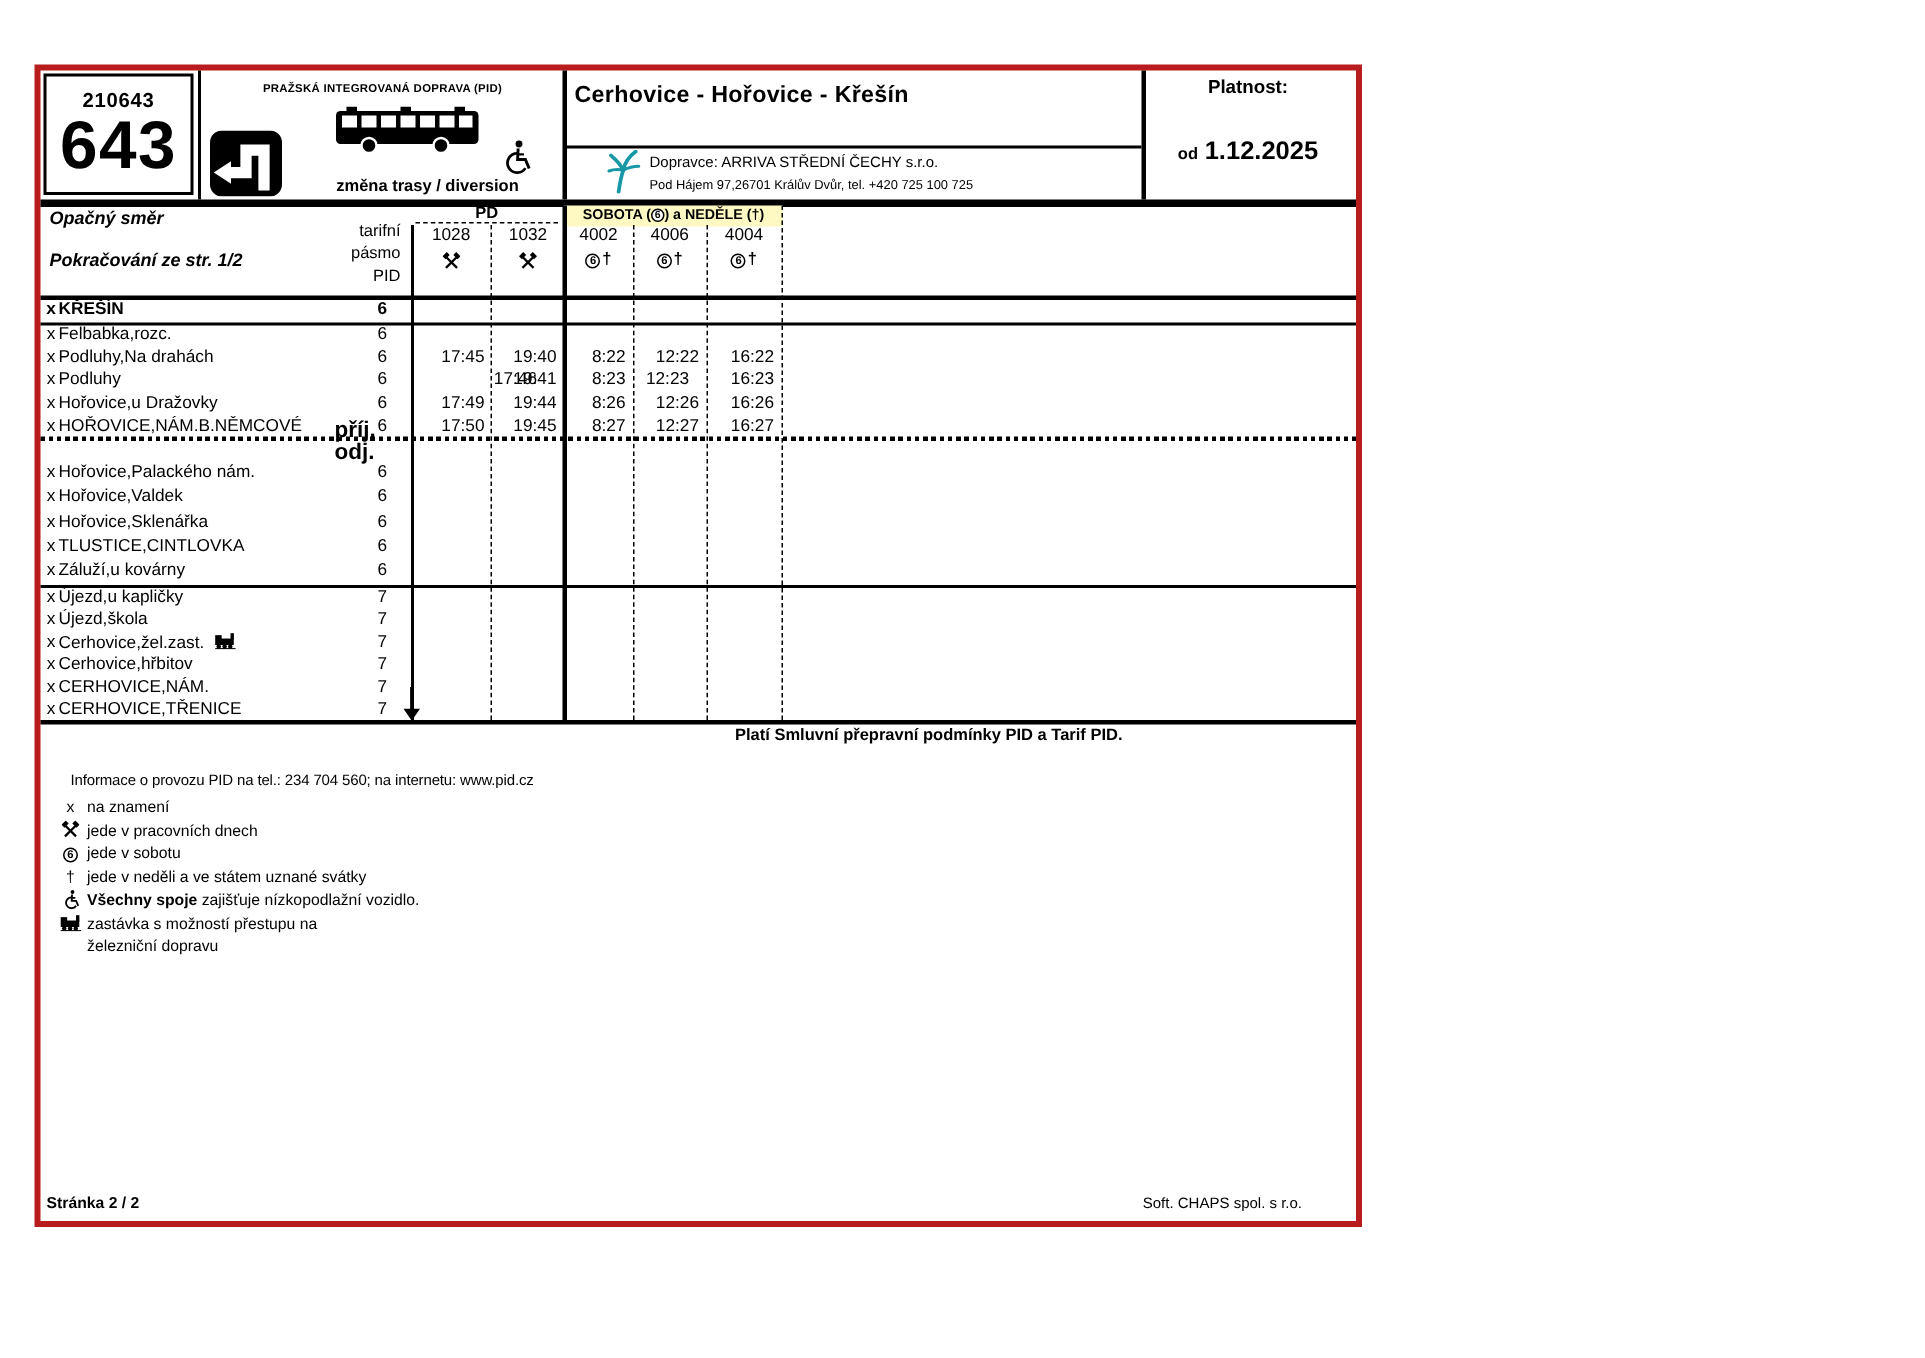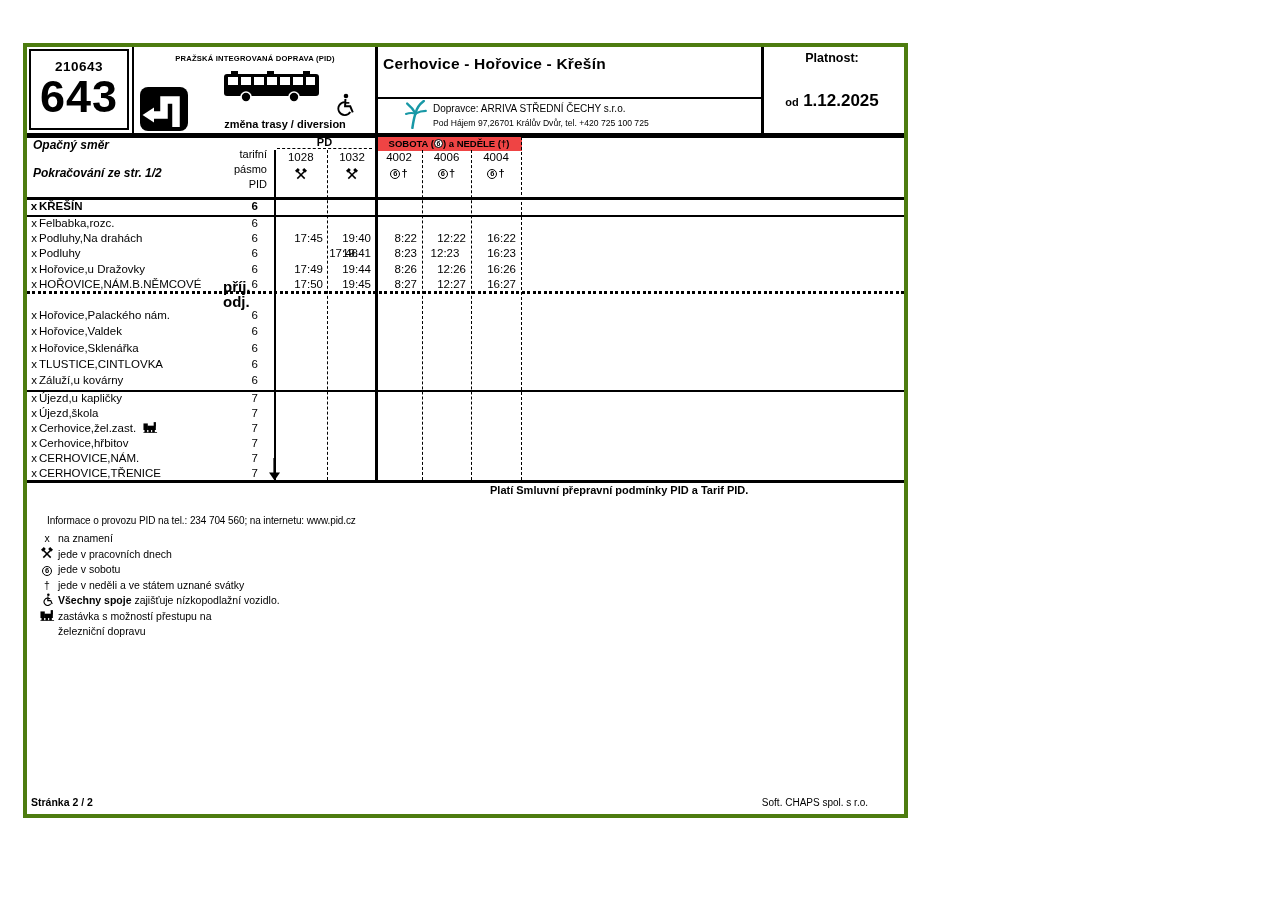--- a/index.html
+++ b/index.html
@@ -1,19 +1,19 @@
 <!DOCTYPE html>
 <html><head>
 <meta charset="utf-8">
 <style>
   html,body { margin:0; padding:0; background:#ffffff; }
   body { width:1283px; height:905px; font-family:"Liberation Sans","DejaVu Sans",sans-serif; color:#000; }
   .canvas { position:relative; width:1283px; height:905px; background:#fff; overflow:hidden; }
   .sheet { position:absolute; left:23px; top:43px; width:885px; height:775px;
-           border:4px solid #4d7c0f; box-sizing:border-box; background:#fff; }
+           border:4px solid #b91c1c; box-sizing:border-box; background:#fff; }
   .abs { position:absolute; }
   .bold { font-weight:bold;text-align:center; }
 
   
   .left-box { left:2px; top:2px; width:100px; height:81px; border:2.5px solid #000; box-sizing:border-box; }
   .route-code { margin-top:8px; text-align:center; font-size:13.5px; font-weight:bold; letter-spacing:0.5px; }
   .line-number { text-align:center; font-size:45px; font-weight:bold; line-height:46px; letter-spacing:1px; }
   .vline { background:#000; }
   .hline { background:#000; left:0; width:877px; }
   .network-title { left:108px; top:7px; width:240px; text-align:center; font-size:7.6px; font-weight:bold; letter-spacing:0.2px; }
@@ -25,21 +25,21 @@
   .validity-value { left:736px; top:44px; width:138px; text-align:center; font-weight:bold; }
   .validity-value .od { font-size:11px; }
   .validity-value .dt { font-size:17px; }
 
   
   .opp-dir { left:6px; top:91px; font-size:12px; font-weight:bold; font-style:italic; }
   .contin  { left:6px; top:119px; font-size:12px; font-weight:bold; font-style:italic; }
   .zone-hdr { left:158px; top:100px; width:82px; text-align:right; font-size:11px; line-height:15px; }
   .pd-label { left:246px; top:89px; width:103px; text-align:center; font-size:11px; font-weight:bold; }
   .pd-dash { left:250px; top:101px; width:95px; border-bottom:1.5px dashed #000; height:0; }
-  .weekend-band { left:349px; top:90px; width:146px; height:13.5px; background:#ef4444;
+  .weekend-band { left:349px; top:90px; width:146px; height:13.5px; background:#fef9c3;
                   display:flex; align-items:center; justify-content:center;
                   font-size:9.5px; font-weight:bold; white-space:pre; }
   .trip-num { top:104px; text-align:center; font-size:11.5px; }
   .trip-sym { top:119px; height:15px; display:flex; align-items:center; justify-content:center; gap:1px; }
   .c6 { display:inline-flex; align-items:center; justify-content:center;
         width:10px; height:10px; border:1px solid #000; border-radius:50%;
         font-size:7.5px; font-weight:bold; line-height:1; background:#fff; box-sizing:border-box; }
   .c6.small { width:9px; height:9px; font-size:7px; }
   .dagger { font-size:11px; font-weight:bold; line-height:1; }
 

